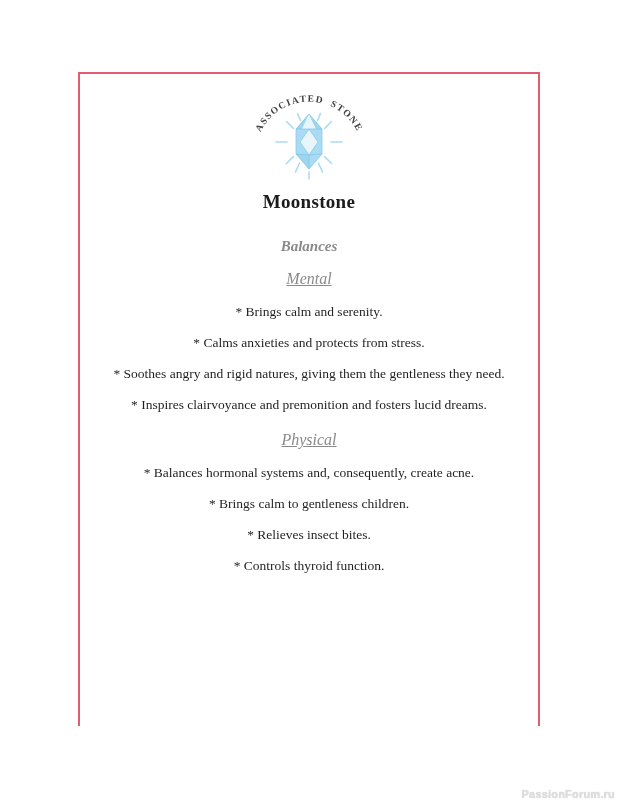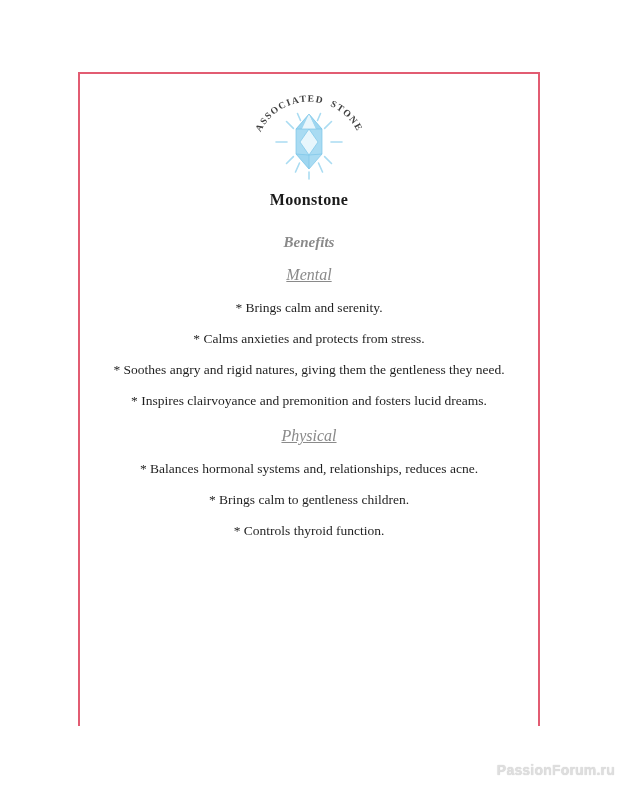--- a/index.html
+++ b/index.html
@@ -50,21 +50,21 @@
     fill: var(--arc-text);
     font-weight: 600;
   }
   .facet-main { fill: var(--crystal-main); }
   .facet-light { fill: var(--crystal-light); }
   .facet-mid { fill: var(--crystal-mid); }
   .facet-stroke { fill: none; stroke: var(--crystal-dark); stroke-width: 0.7; stroke-linejoin: round; }
   .ray { stroke: var(--crystal-rays); stroke-width: 1.6; stroke-linecap: round; }
   .page-title {
     margin: 11px 0 10px 0;
-    font-size: 16px;
+    font-size: 19px;
     font-weight: bold;
     color: var(--title-text);
     letter-spacing: 0.3px;
   }
   .benefits-heading {
     margin: 25px 0 0 0;
     font-size: 15px;
     font-weight: bold;
     font-style: italic;
     color: var(--heading-gray);
@@ -79,23 +79,23 @@
   }
   .benefit-item {
     margin: 8px 0;
     padding: 0 24px;
     font-size: 13.5px;
     line-height: 23px;
     color: var(--body-text);
   }
   .watermark {
     position: absolute;
-    right: 3px; bottom: 22px;
+    right: 3px; bottom: 0;
     font-family: "Liberation Sans", sans-serif;
-    font-size: 14px;
+    font-size: 11px;
     font-weight: bold;
     color: var(--watermark);
     letter-spacing: 0.2px;
     text-shadow: 0 0 1px #c4c4c4;
   }
 </style>
 </head>
 <body>
 
 <div class="frame">
@@ -131,31 +131,32 @@
         <polygon class="facet-stroke" points="66,22 53,37 53,62 66,77 79,62 79,37"></polygon>
         <polyline class="facet-stroke" points="53,37 79,37"></polyline>
         <polyline class="facet-stroke" points="66,37 57,50 66,63 75,50 66,37"></polyline>
         <polyline class="facet-stroke" points="53,62 66,63 79,62"></polyline>
         <polyline class="facet-stroke" points="66,63 66,77"></polyline>
       </g>
     </svg>
 
     <h1 class="page-title">Moonstone</h1>
 
-    <h2 class="benefits-heading">Benefits</h2>
+    <h2 class="benefits-heading">Balances</h2>
 
     <h3 class="section-heading">Mental</h3>
 
     <p class="benefit-item">* Brings calm and serenity.</p>
     <p class="benefit-item">* Calms anxieties and protects from stress.</p>
     <p class="benefit-item">* Soothes angry and rigid natures, giving them the gentleness they need.</p>
     <p class="benefit-item">* Inspires clairvoyance and premonition and fosters lucid dreams.</p>
 
     <h3 class="section-heading">Physical</h3>
 
-    <p class="benefit-item">* Balances hormonal systems and, relationships, reduces acne.</p>
+    <p class="benefit-item">* Balances hormonal systems and, consequently, create acne.</p>
     <p class="benefit-item">* Brings calm to gentleness children.</p>
+    <p class="benefit-item">* Relieves insect bites.</p>
     <p class="benefit-item">* Controls thyroid function.</p>
 
   </div>
 </div>
 
 <div class="watermark">PassionForum.ru</div>
 
 </body></html>

